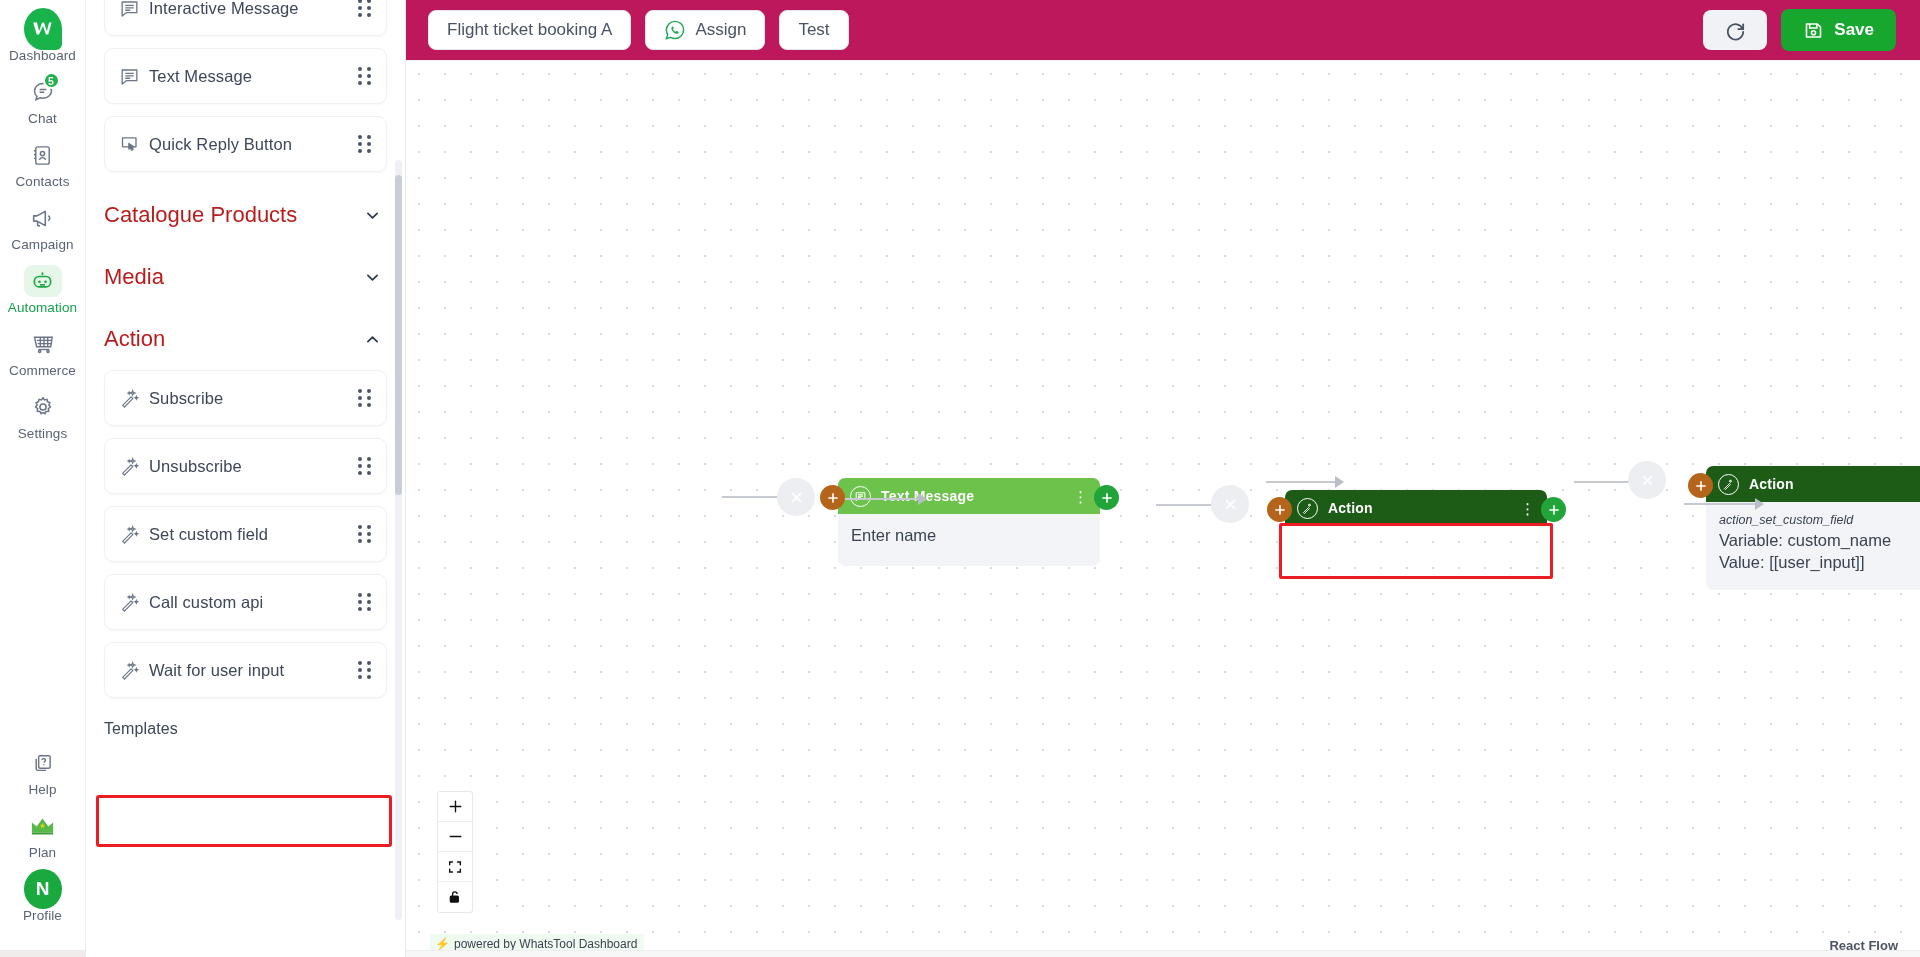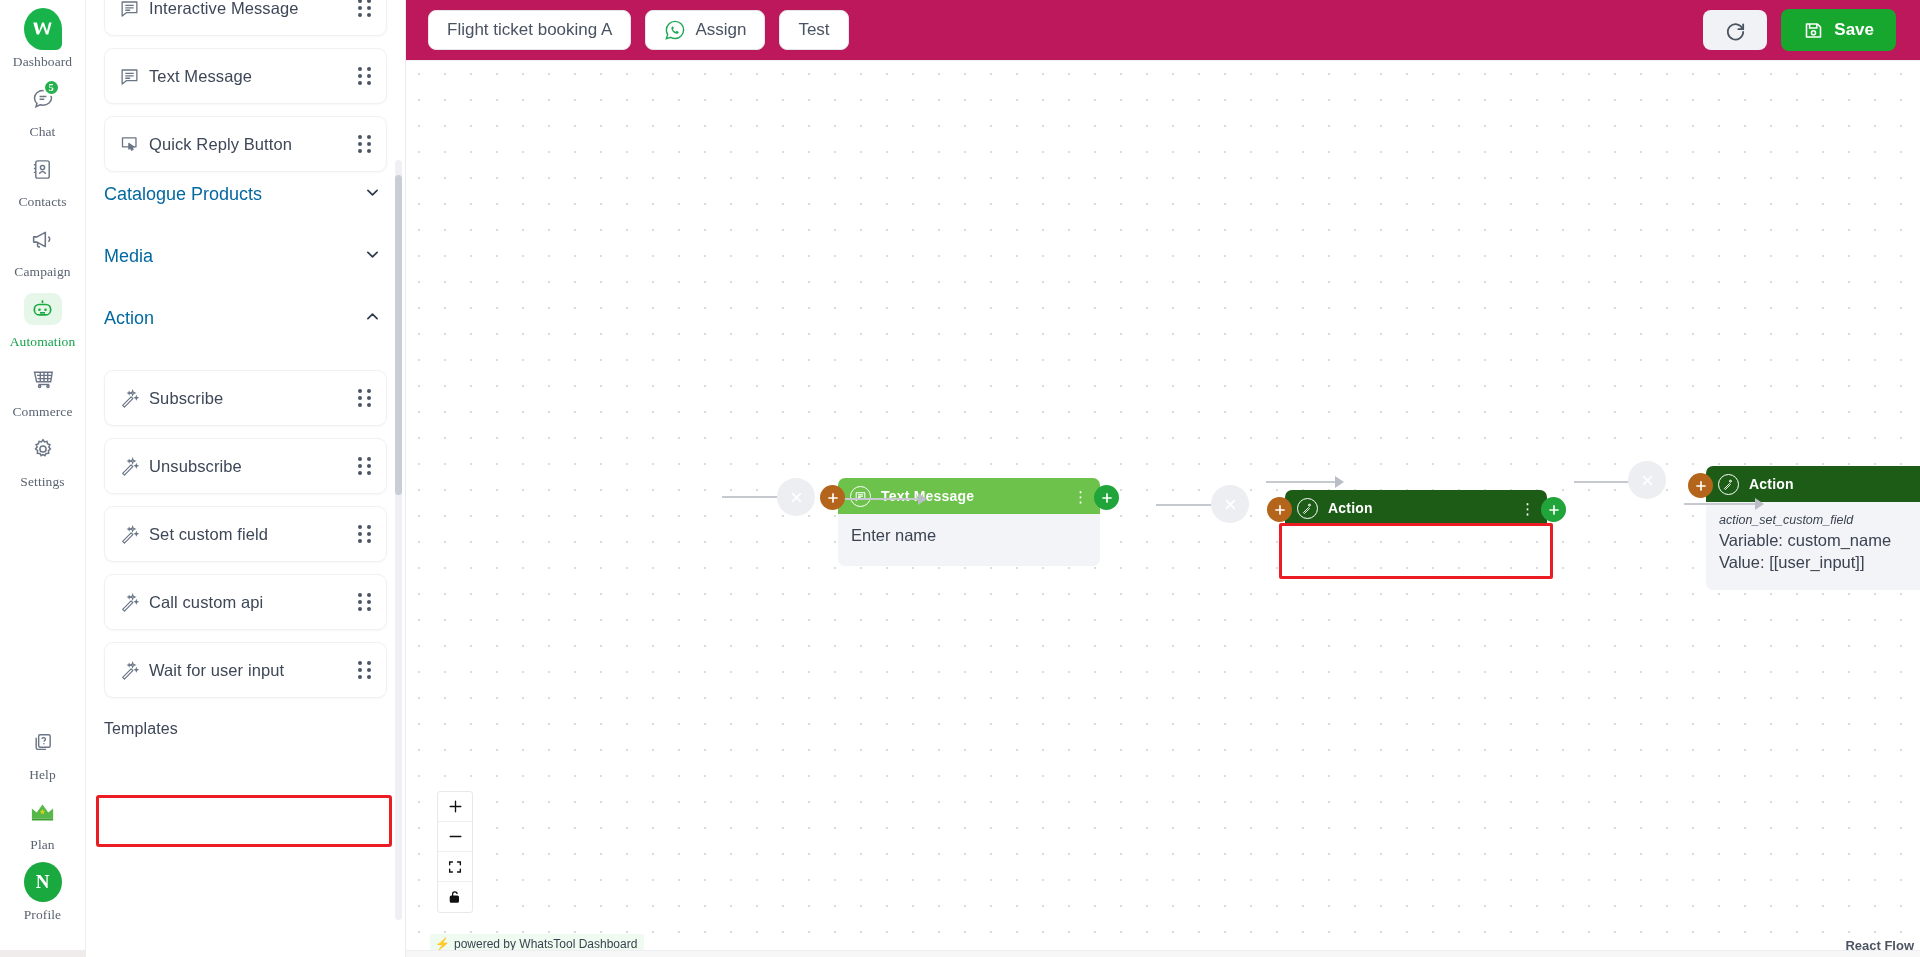--- a/index.html
+++ b/index.html
@@ -14,21 +14,21 @@
   .rail {
     width: 86px; height: 957px; flex: 0 0 86px;
     background: #ffffff; border-right: 1px solid #eceef1;
     display: flex; flex-direction: column; align-items: center;
     position: relative; z-index: 30;
   }
   .rail-top { padding-top: 6px; width: 100%; }
   .rail-bottom { margin-top: auto; width: 100%; padding-bottom: 28px; }
   .rail-item {
     width: 100%; padding: 7px 0 6px; display: flex; flex-direction: column;
-    align-items: center; gap: 9px; cursor: pointer; position: relative; font-family: Liberation Serif, serif;
+    align-items: center; gap: 3px; cursor: pointer; position: relative;
   }
   .rail-ico {
     width: 38px; height: 32px; display: flex; align-items: center;
     justify-content: center; position: relative; border-radius: 9px;
   }
   .rail-ico svg { display: block; }
   .rail-item.active .rail-ico { background: #e6f7e9; }
   .rail-label { font-size: 13.5px; color: #5a6472; letter-spacing: .1px; }
   .rail-item.active .rail-label { color: #16a34a; }
   .rail-badge {
@@ -61,22 +61,22 @@
     border-radius: 9px; background: #fff;
     display: flex; align-items: center; padding: 0 14px;
     box-shadow: 0 1px 2px rgba(16,24,40,.035);
     cursor: grab; position: relative;
   }
   .pal-ico { width: 30px; display: flex; align-items: center; color: #6b7585; }
   .pal-label { font-size: 16.5px; color: #3d4757; flex: 1; letter-spacing: .1px; }
   .grip { display: grid; grid-template-columns: 5px 5px; gap: 3px 4px; }
   .grip i { width: 4.2px; height: 4.2px; background: #4b5563; border-radius: 50%; display:block; }
   .pal-group {
-    height: 62px; display: flex; justify-content: space-between;
-    font-size: 18px; color: #0369a1; cursor: pointer; padding-right: 6px;
+    height: 62px; display: flex; align-items: center; justify-content: space-between;
+    font-size: 22px; color: #b91c1c; cursor: pointer; padding-right: 6px;
   }
   .chev { color: #2c3a4d; display:flex; }
   .pal-section-title {
     font-size: 16px; color: #3d4757; padding: 10px 0 8px; letter-spacing: .1px;
   }
   .highlight-box {
     position: absolute; border: 3.5px solid #ec1c24; border-radius: 3px;
     pointer-events: none; z-index: 5;
   }
 
@@ -181,21 +181,21 @@
   }
   .zoom-btn:last-child { border-bottom: none; }
 
   .powered {
     position: absolute; left: 24px; bottom: 3px; background: #effaf0;
     font-size: 12px; color: #3b4350; padding: 3px 7px 3px 5px;
     display: flex; align-items: center; gap: 4px; border-radius: 2px; z-index: 12;
   }
   .powered .bolt { color: #f5a623; font-size: 12px; }
   .rf-attr {
-    position: absolute; right: 6px; bottom: 4px; font-size: 13px;
+    position: absolute; right: 22px; bottom: 4px; font-size: 13px;
     font-weight: 700; color: #4e5562; z-index: 12; text-align: center;
   }
   .bottom-strip {
     position: absolute; left: 0; right: 0; bottom: 0; height: 7px;
     background: #f7f7f8; border-top: 1px solid #eceef1; z-index: 14;
   }
   .rail-bottom-accent {
     position: absolute; left: 0; bottom: 0; width: 86px; height: 7px;
     background: #f0ecec; z-index: 40;
   }

